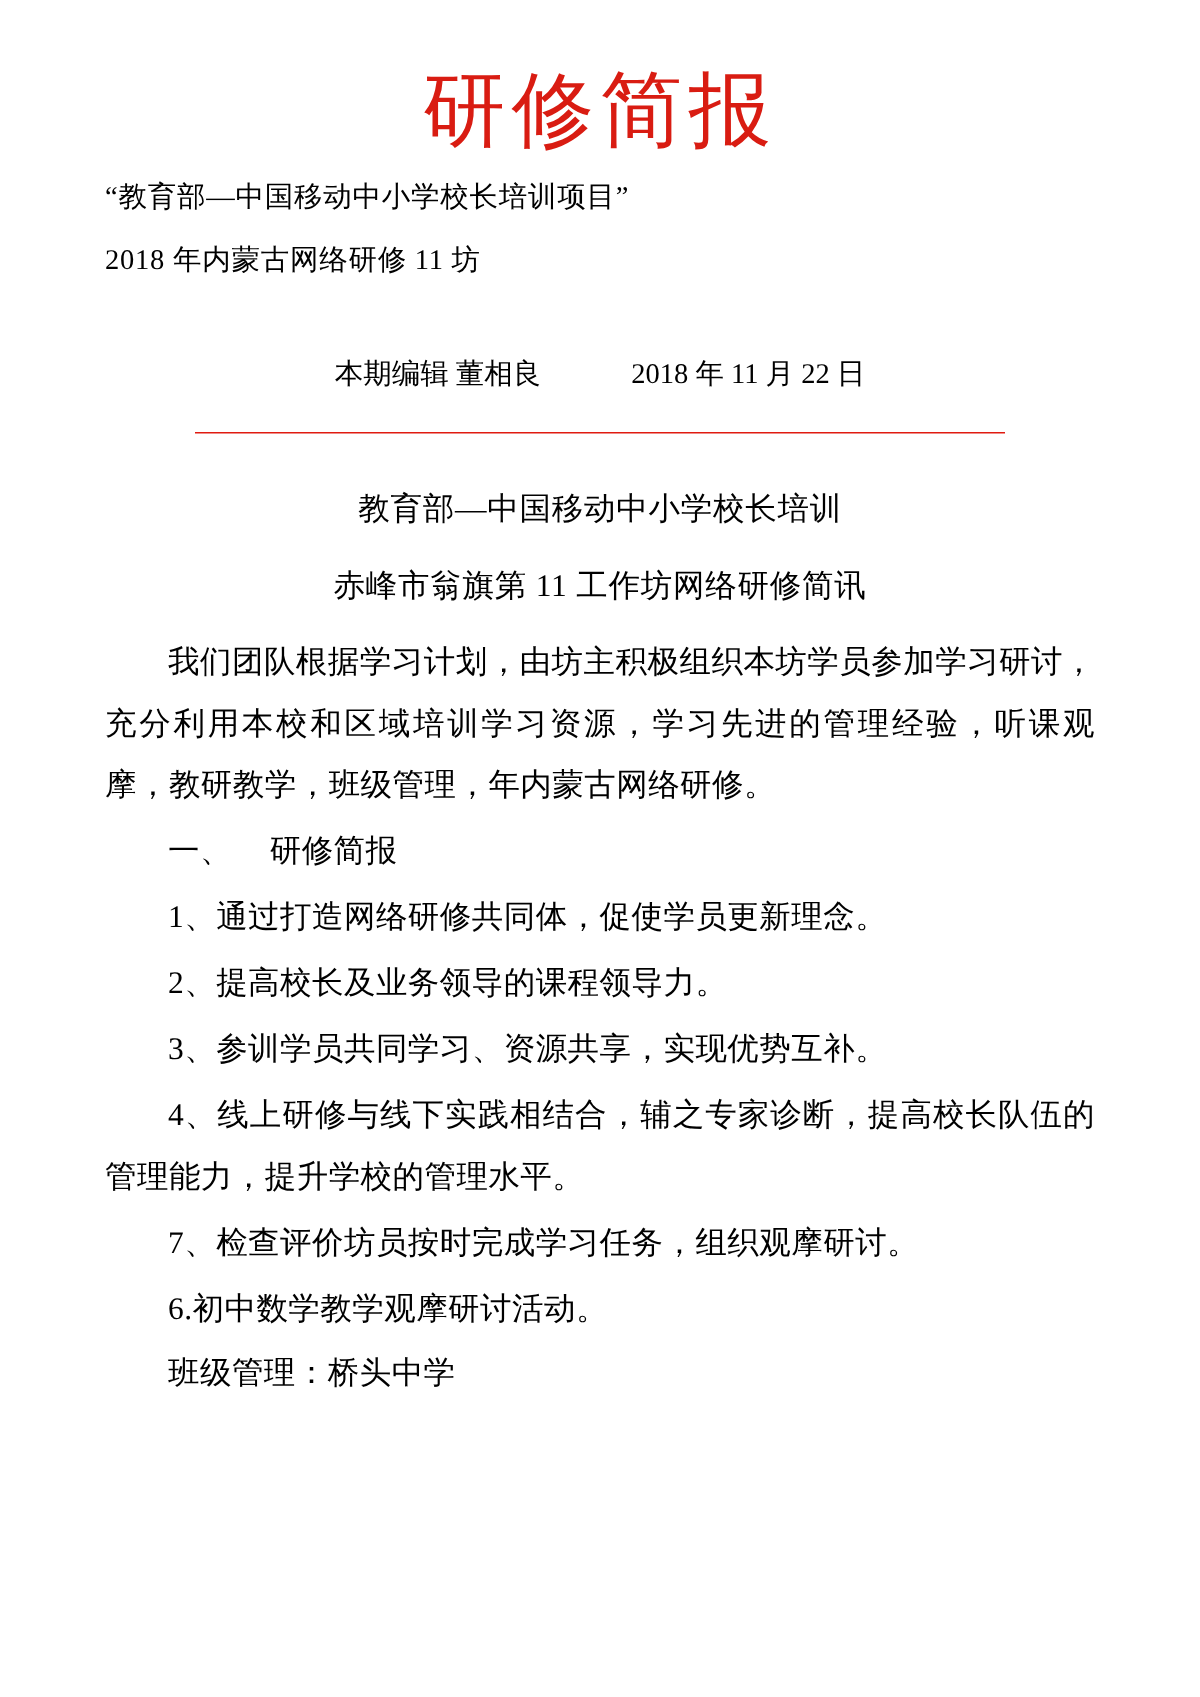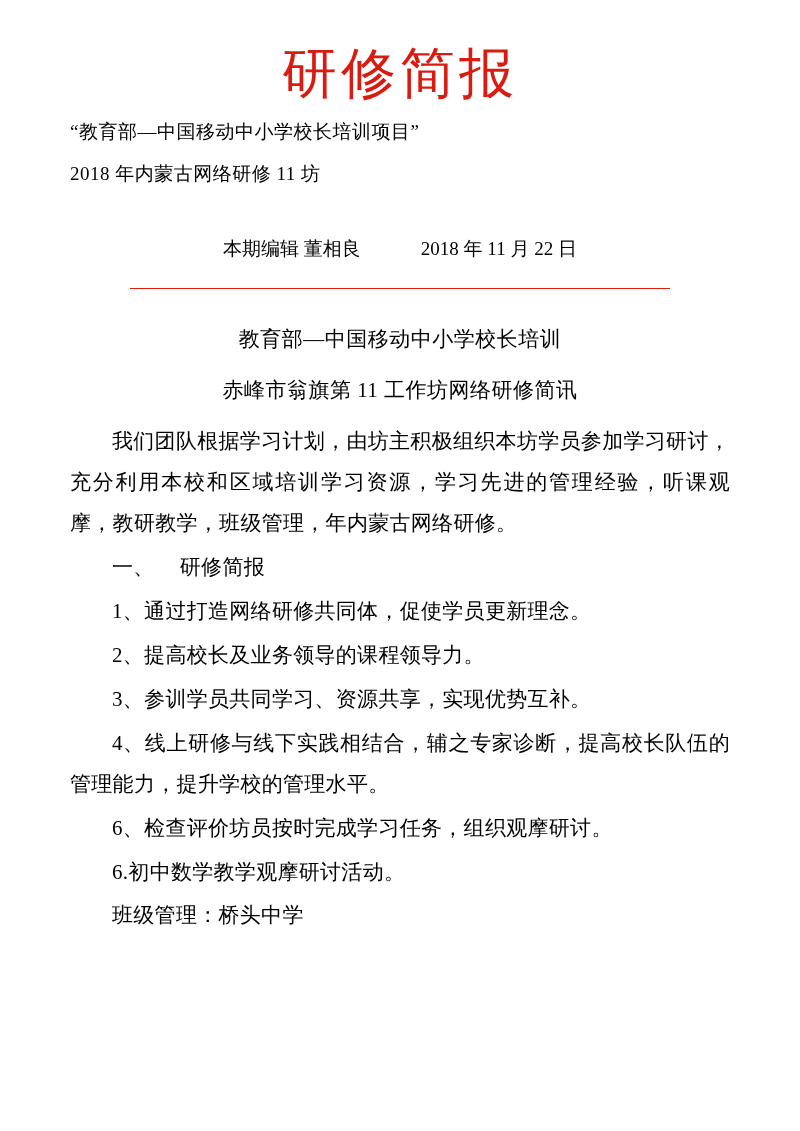--- a/index.html
+++ b/index.html
@@ -118,20 +118,20 @@
     <div class="center-line">赤峰市翁旗第 11 工作坊网络研修简讯</div>
 
     <p class="para">我们团队根据学习计划，由坊主积极组织本坊学员参加学习研讨，充分利用本校和区域培训学习资源，学习先进的管理经验，听课观摩，教研教学，班级管理，年内蒙古网络研修。</p>
 
     <p class="heading"><span>一、</span><span class="num-gap"></span><span>研修简报</span></p>
 
     <p class="list-item">1、通过打造网络研修共同体，促使学员更新理念。</p>
     <p class="list-item">2、提高校长及业务领导的课程领导力。</p>
     <p class="list-item">3、参训学员共同学习、资源共享，实现优势互补。</p>
     <p class="list-item">4、线上研修与线下实践相结合，辅之专家诊断，提高校长队伍的管理能力，提升学校的管理水平。</p>
-    <p class="list-item">6、检查评价坊员按时完成学习任务，组织观摩研讨。</p>
+    <p class="list-item">7、检查评价坊员按时完成学习任务，组织观摩研讨。</p>
 
 
     <p class="list-item">6.初中数学教学观摩研讨活动。</p>
     <p class="list-item">班级管理：桥头中学</p>
   </div>
 
 </div>
 
 </body></html>

